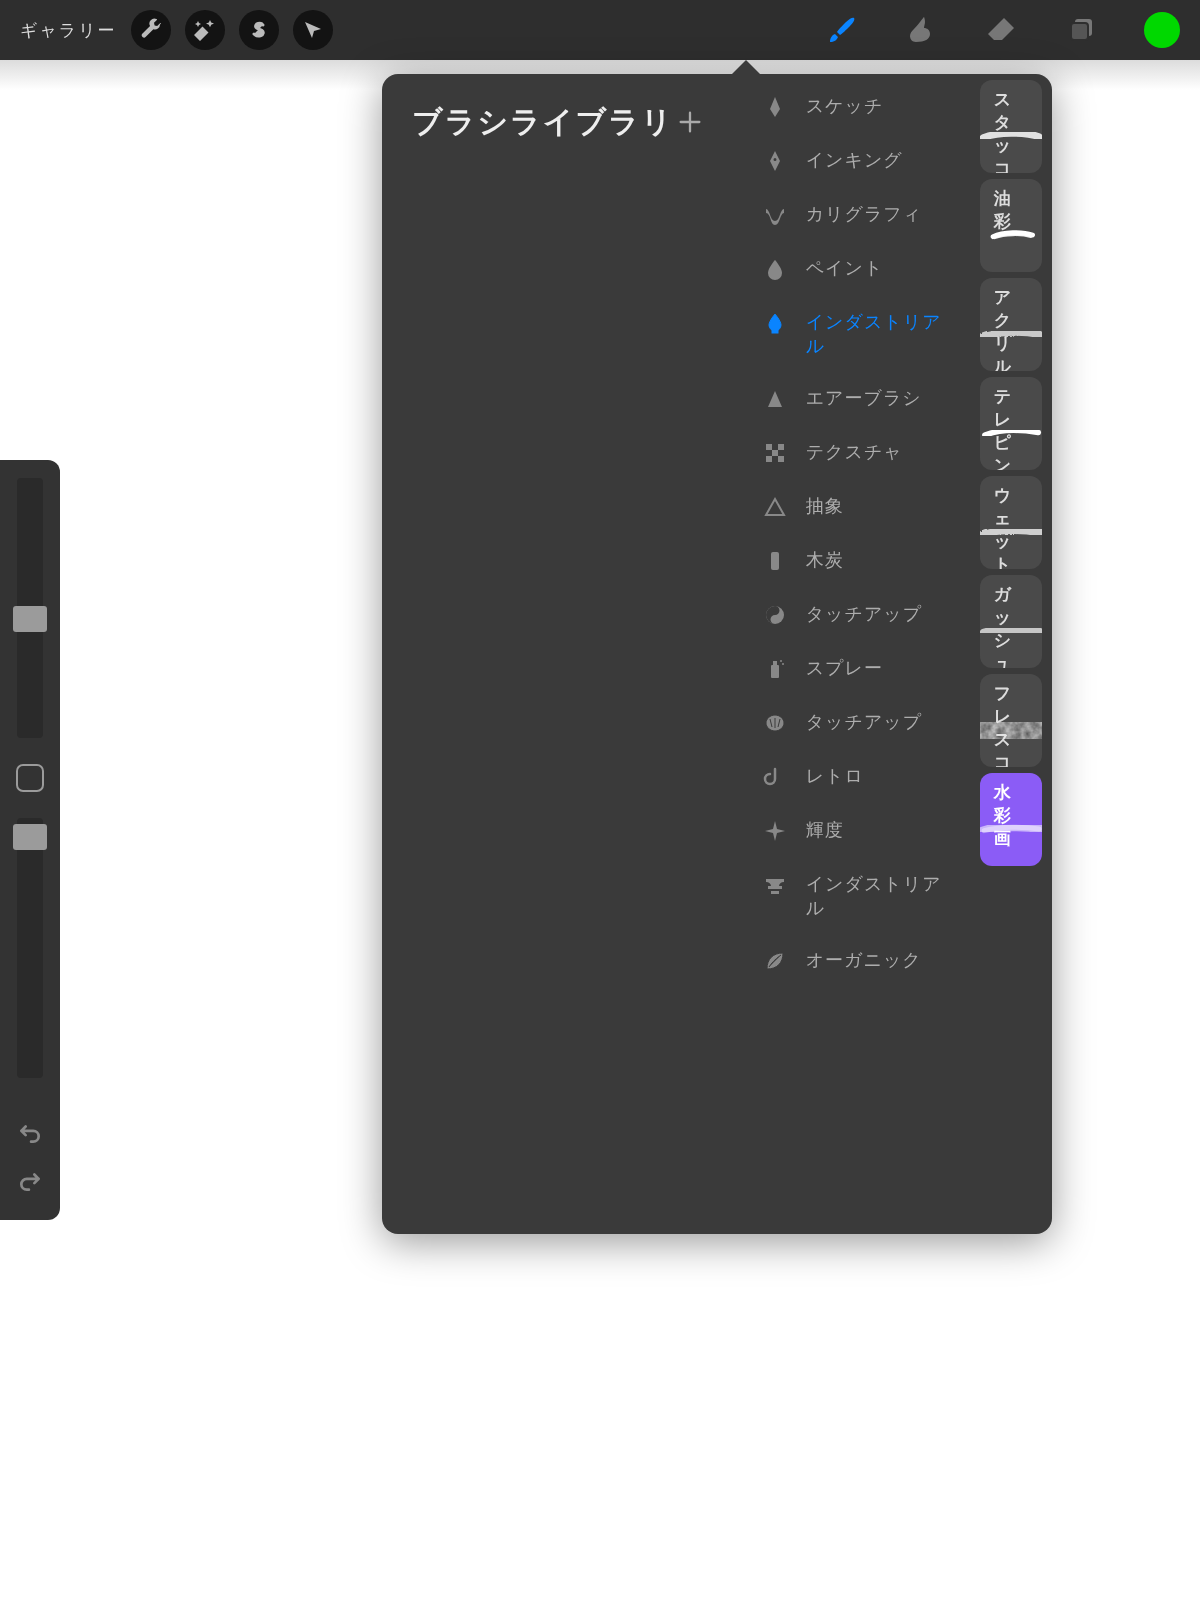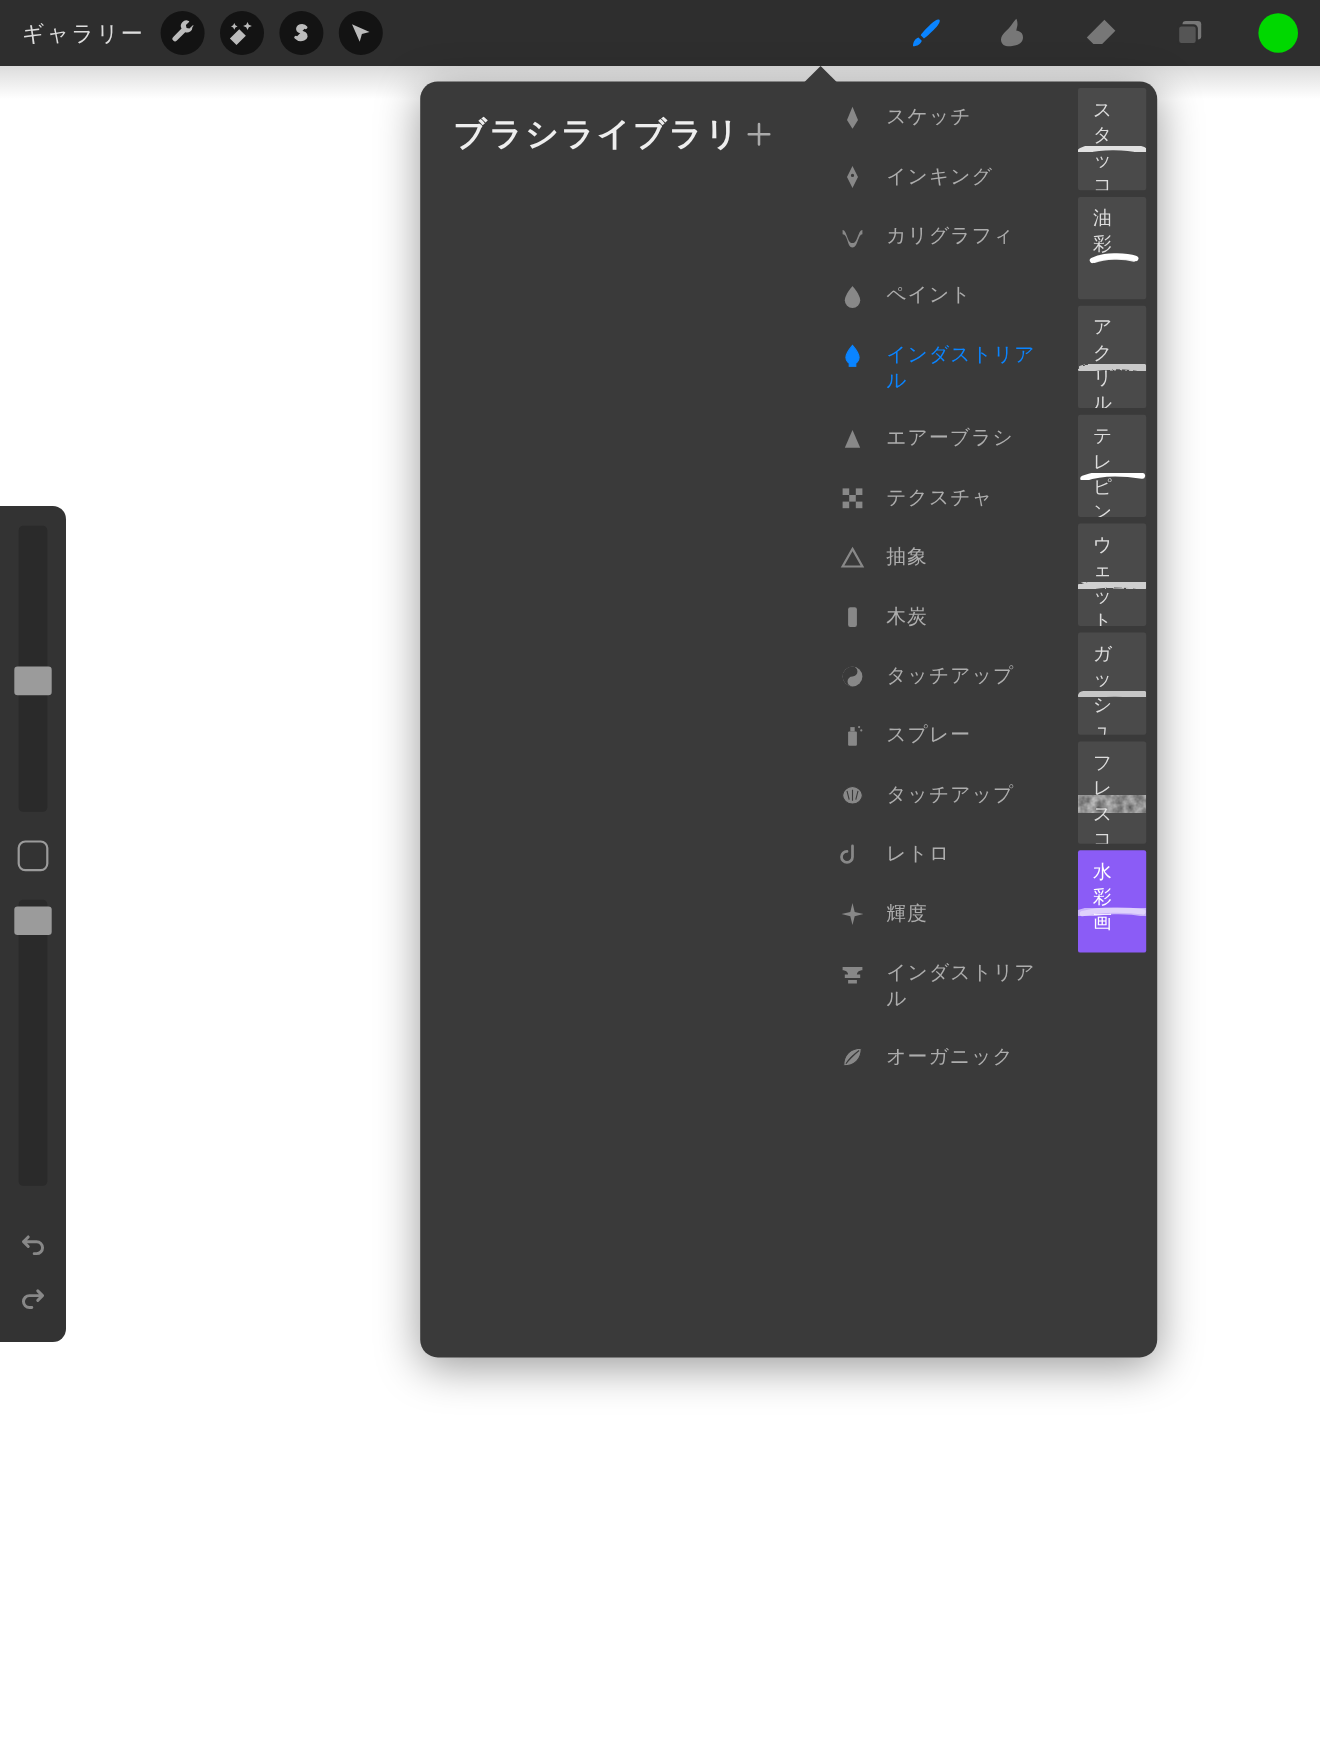--- a/index.html
+++ b/index.html
@@ -10,21 +10,21 @@
     position: relative; overflow: hidden;
   }
   
   .topbar {
     position: absolute; top: 0; left: 0; right: 0; height: 60px;
     background: #2e2e2e; display: flex; align-items: center;
     padding: 0 20px; justify-content: space-between;
   }
   .topbar-left { display: flex; align-items: center; gap: 14px; }
   .topbar-right { display: flex; align-items: center; gap: 44px; }
-  .gallery-label { color: #ddd; font-size: 20px; letter-spacing: 2px; }
+  .gallery-label { color: #ddd; font-size: 17px; letter-spacing: 2px; }
   .circ-btn {
     width: 40px; height: 40px; border-radius: 50%; background: #131313;
     display: flex; align-items: center; justify-content: center;
   }
   .circ-btn svg { width: 24px; height: 24px; }
   .tool-icon { width: 36px; height: 36px; display:flex; align-items:center; justify-content:center; }
   .tool-icon svg { width: 32px; height: 32px; }
   .color-chip { width: 36px; height: 36px; border-radius: 50%; background: #00d800; }
   .canvas { position:absolute; top:60px; left:0; right:0; bottom:0; background:#fff; }
   .canvas-shadow {
@@ -87,22 +87,22 @@
   }
   .cat-item.active { color:#0a84ff; }
   .cat-item.active .cat-icon svg * { fill:#0a84ff; stroke:#0a84ff; }
   .cat-icon { width:26px; height:26px; display:flex; align-items:center; justify-content:center; flex-shrink:0;}
   .cat-icon svg { width:24px; height:24px; }
   .brush-list {
     flex:1; padding: 6px 10px 10px 4px; overflow-y:auto;
     display:flex; flex-direction:column; gap:6px;
   }
   .brush-card {
-    background:#4a4a4a; border-radius:2px; padding: 8px 14px 6px;
-    height:93px; position:relative; overflow:hidden;
+    background:#4a4a4a; border-radius:12px; padding: 8px 14px 6px;
+    height:93px; position:relative; overflow:hidden;font-weight:bold;
   }
   .brush-card.selected { background:#8b5cf6; }
   .brush-name { color:#ddd; font-size:17px; letter-spacing:1px;}
   .brush-card.selected .brush-name { color:#fff; }
   .stroke-preview { position:absolute; inset:0; top:18px; display:flex; align-items:center; justify-content:center;}
   .stroke-preview svg { width: 380px; height: 90px; }
 </style>
 </head>
 <body>
 

